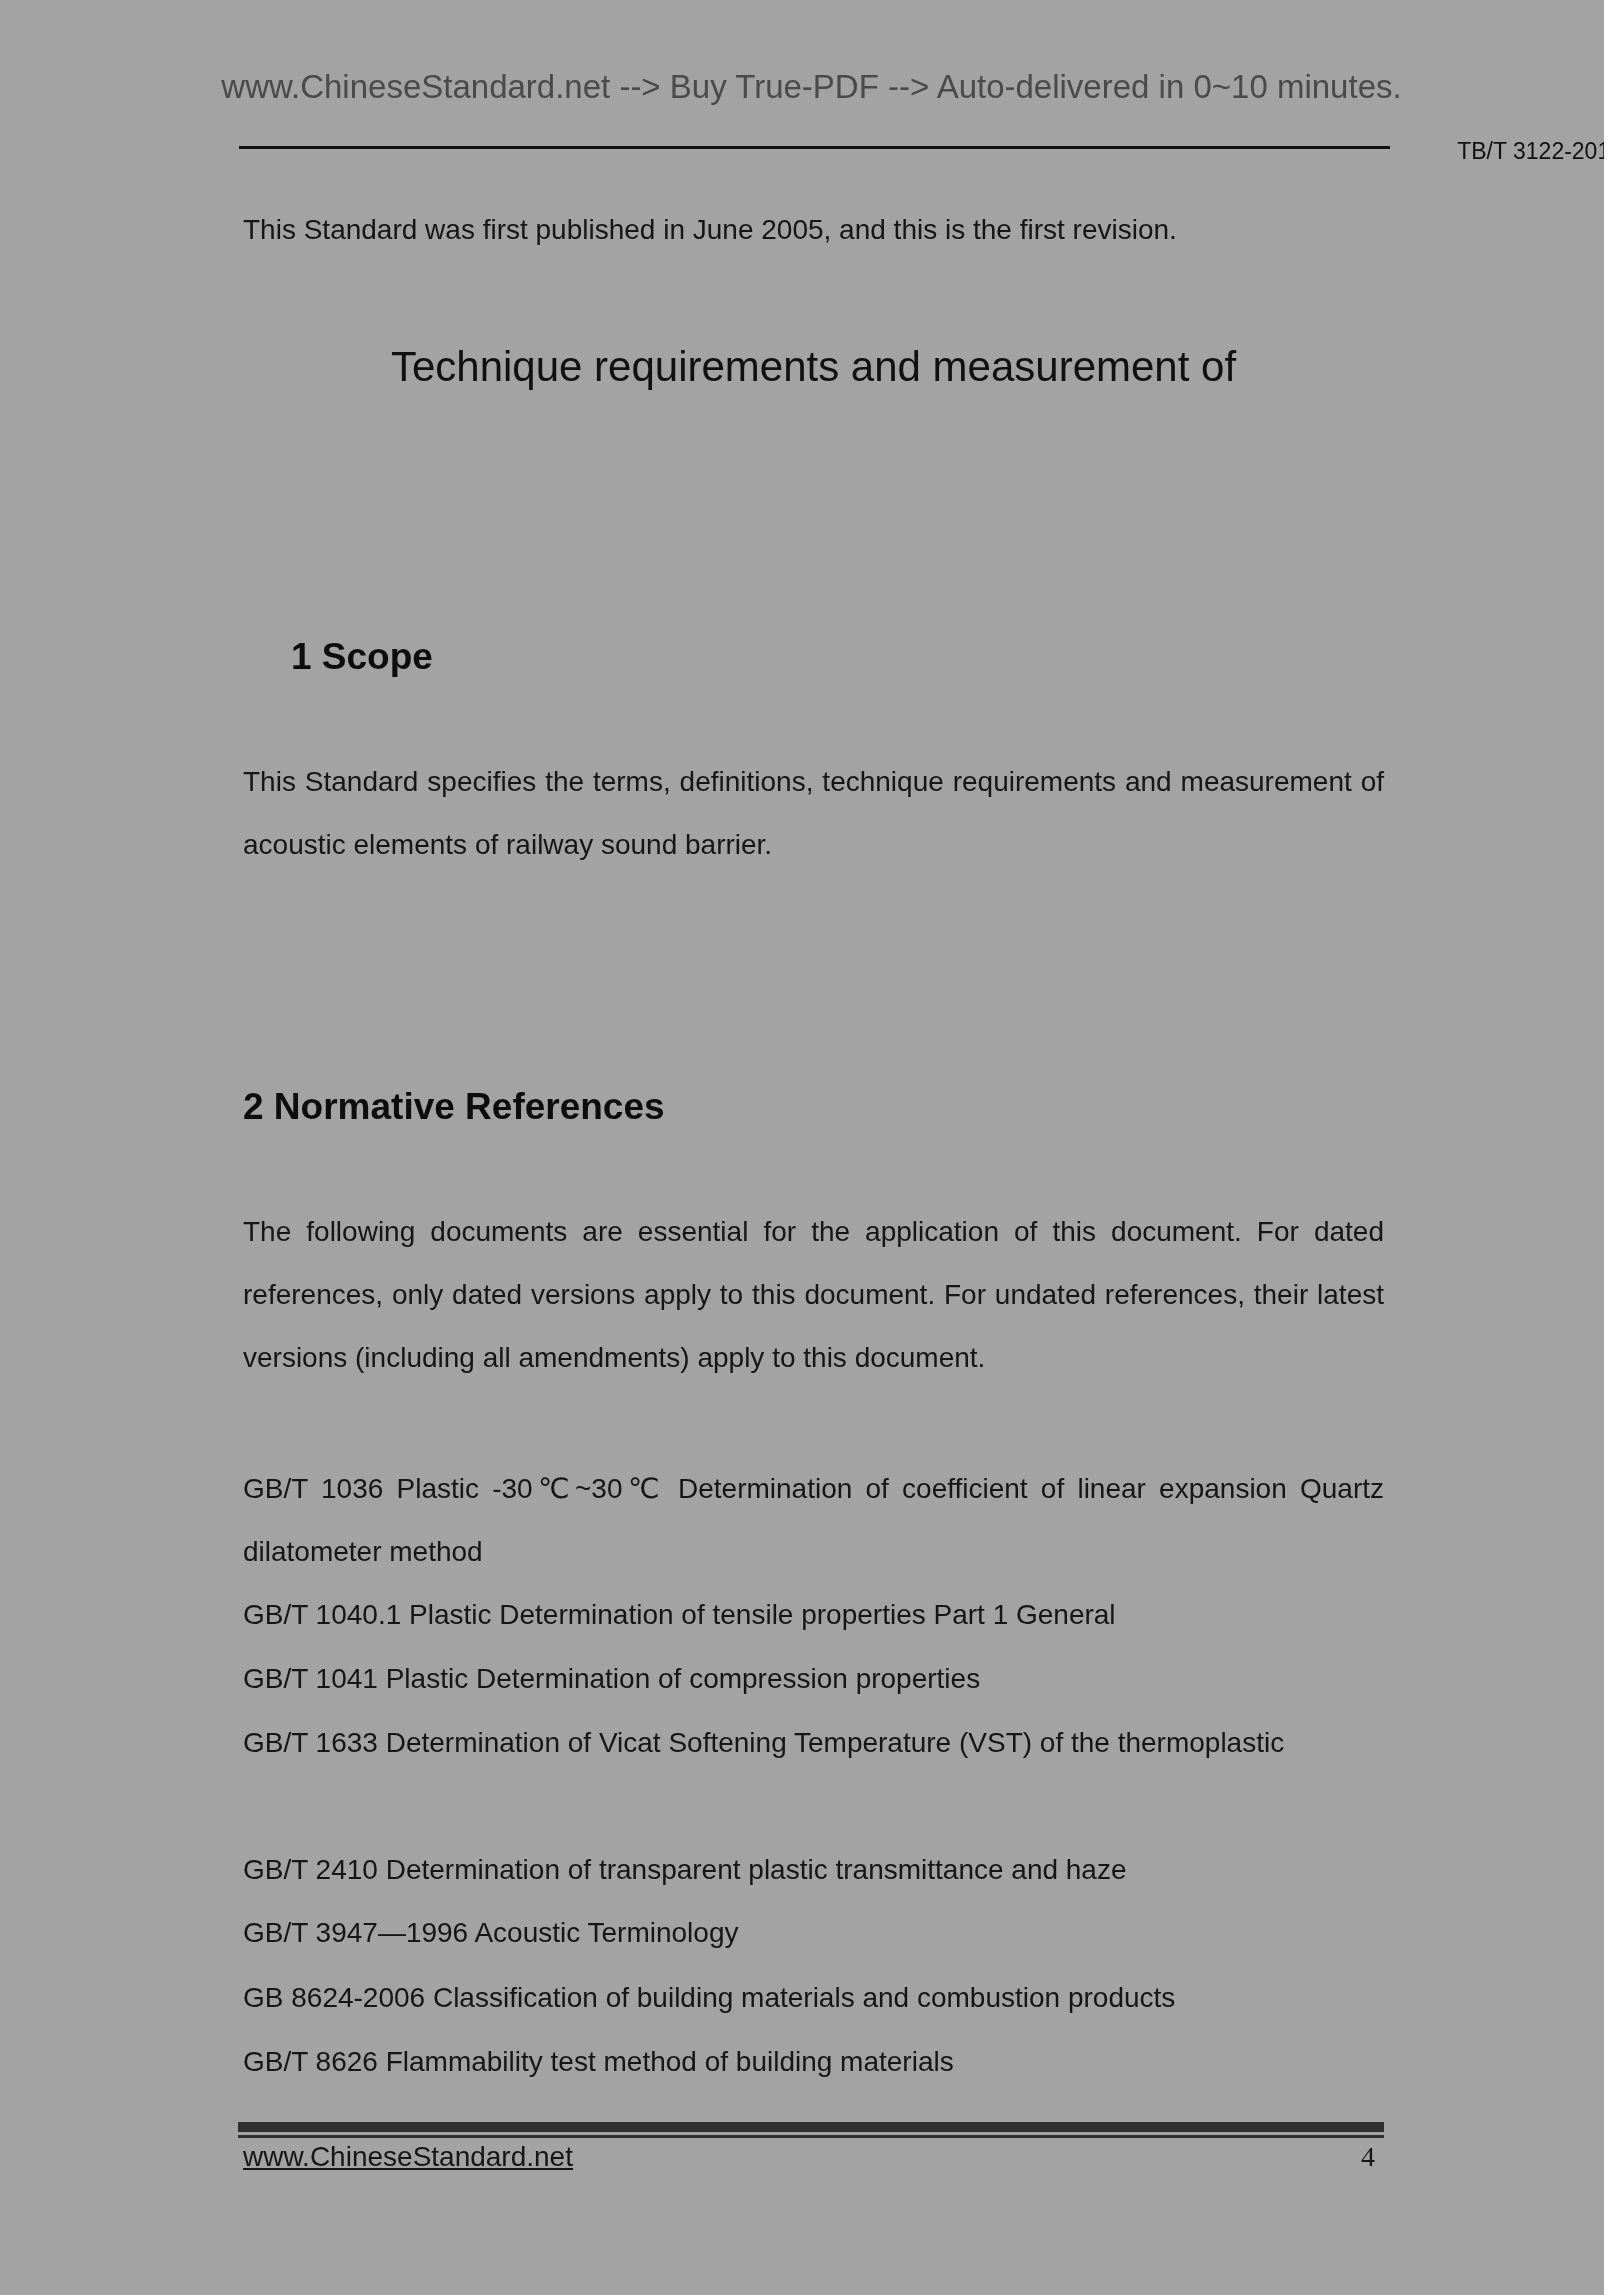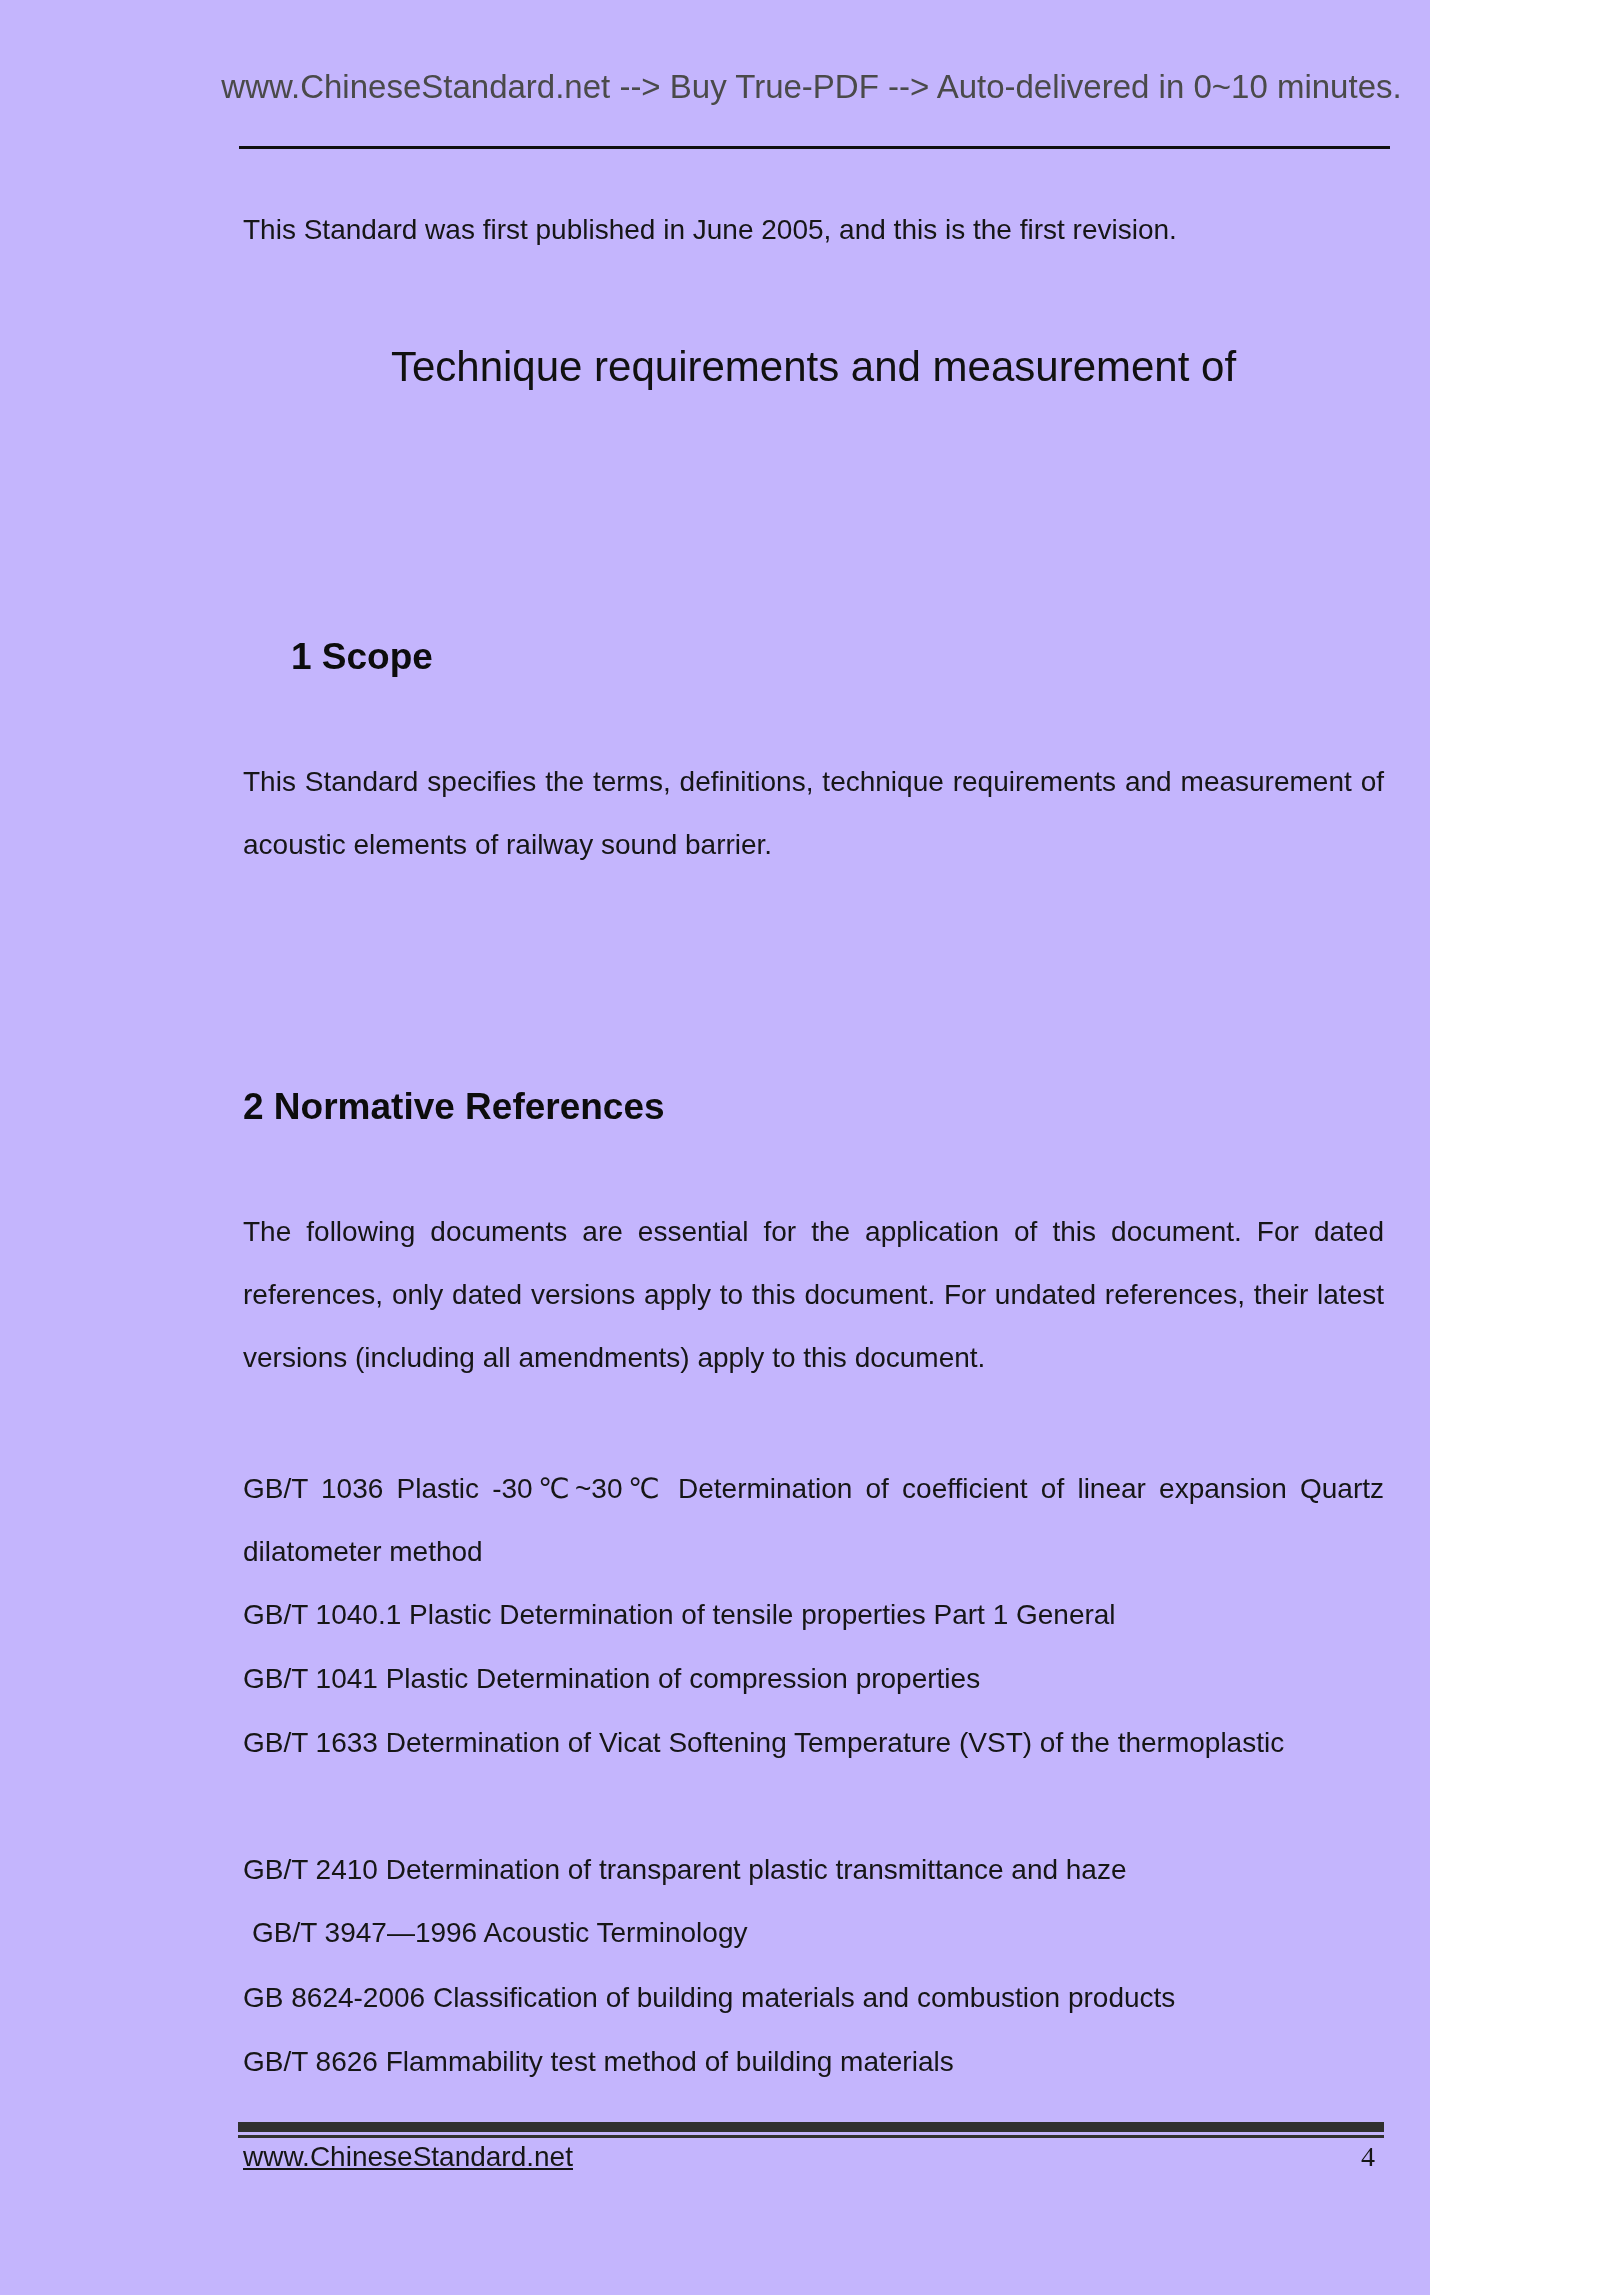--- a/index.html
+++ b/index.html
@@ -2,23 +2,23 @@
 <html style="font-size:13.3px"><head>
 <meta charset="utf-8">
 <style>
   html, body {
     margin: 0;
     padding: 0;
     background: #ffffff;
   }
   .page {
     position: relative;
-    width: 1430px;
+    width: 1604px;
     height: 2295px;
-    background: #c4b5fd;
+    background: #a3a3a3;
     font-family: "Liberation Sans", "DejaVu Sans", sans-serif;
     color: #161616;
     overflow: hidden;
   }
   .abs { position: absolute; }
 
   .promo {
     top: 65px; left: 0; width: 1623px;
     text-align: center;
     font-size: 33px; line-height: 43px;
@@ -65,21 +65,21 @@
 
   .scope-p1 { top: 750px; }
   .scope-p2 { top: 877px; }
   .nr-intro { top: 1200px; }
 
   .ref-0 { top: 1457px; }
   .ref-1 { top: 1583px; }
   .ref-2 { top: 1647px; }
   .ref-3 { top: 1711px; }
   .ref-4 { top: 1838px; }
-  .ref-5 { top: 1901px; margin-left: 9px; }
+  .ref-5 { top: 1901px; }
   .ref-6 { top: 1966px; }
   .ref-7 { top: 2030px; }
 
   .footer-bar {
     top: 2122px; left: 238px; width: 1146px; height: 10px;
     background: #303030;
   }
   .footer-thin-rule {
     top: 2135px; left: 238px; width: 1146px; height: 2.5px;
     background: #303030;

